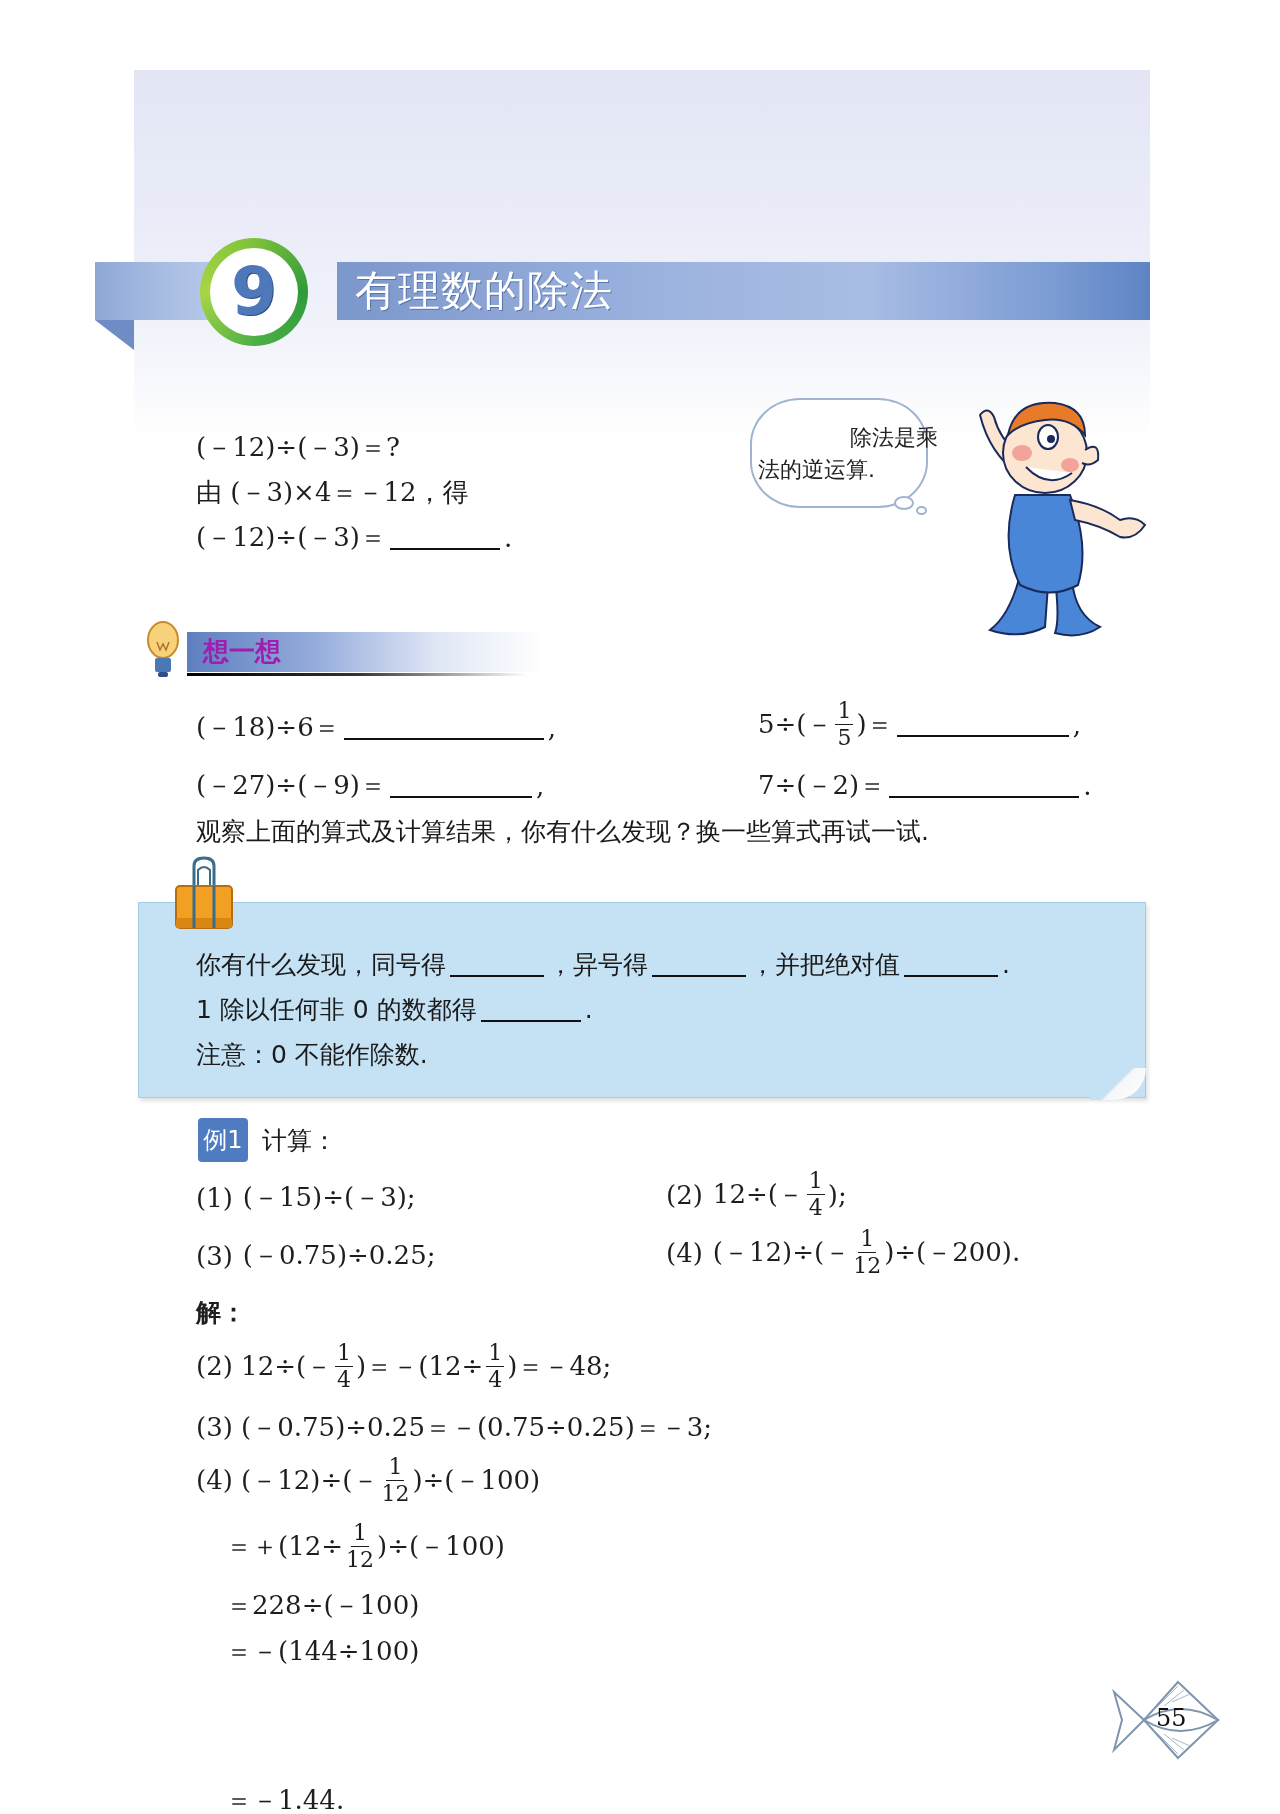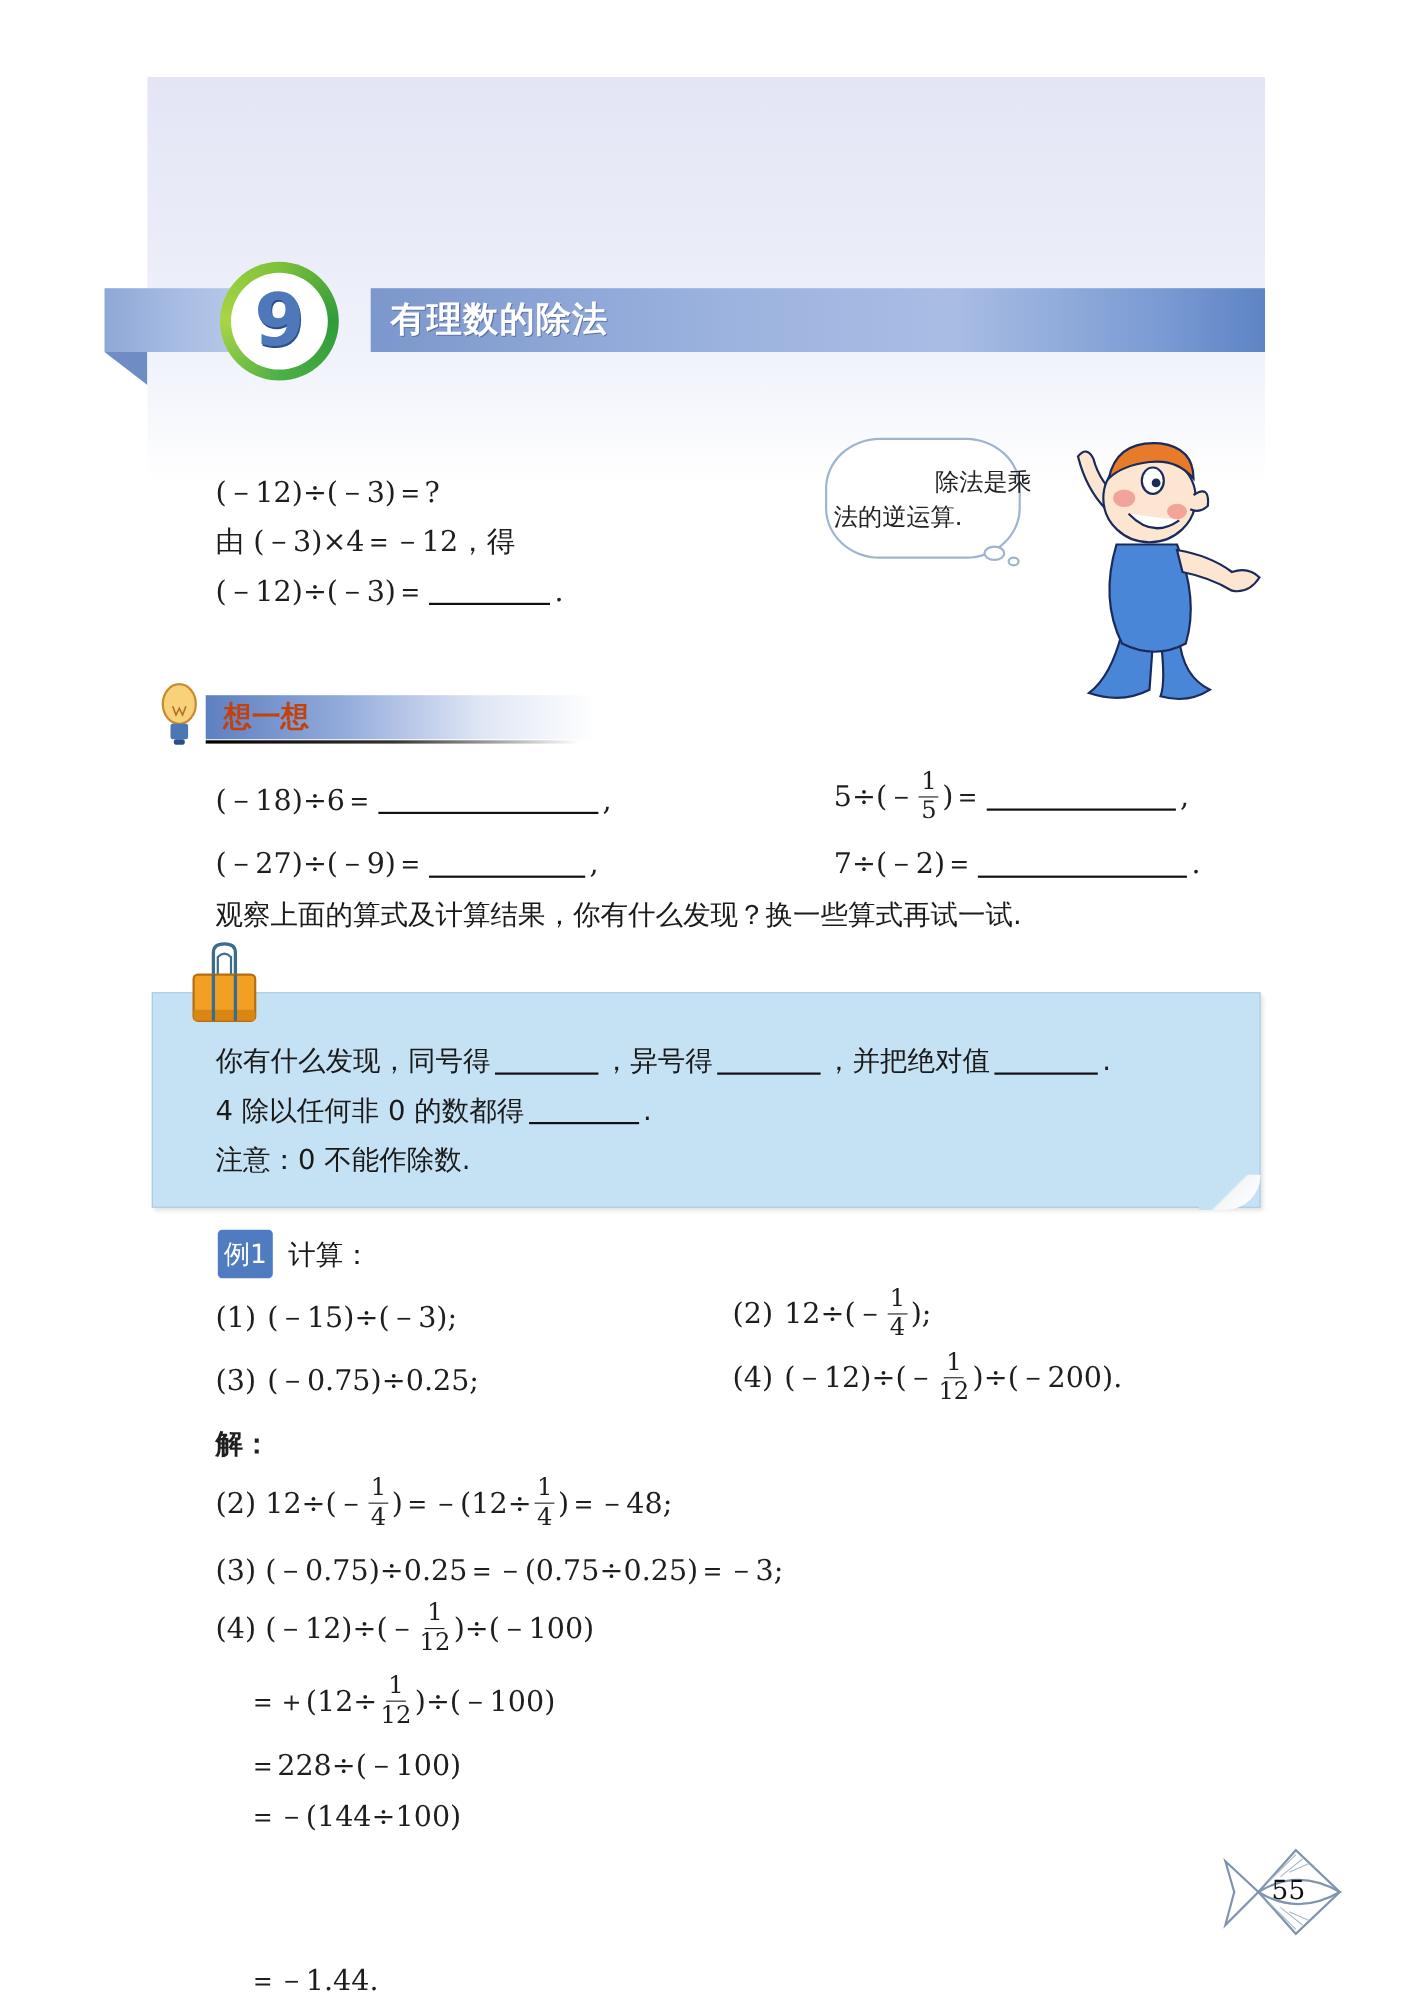--- a/index.html
+++ b/index.html
@@ -19,21 +19,21 @@
     background: linear-gradient(to right, #8ea8d6 0%, #a9bee3 60%, #b7c8e8 100%);
   }
   .ribbon-fold-wrap { position: absolute; left: 95px; top: 320px; width: 39px; height: 30px; }
   .title-bar {
     position: absolute; left: 337px; top: 262px; width: 813px; height: 58px;
     background: linear-gradient(to right, #7c97cc 0%, #9cb3df 40%, #a9bde4 65%, #7b9bd3 88%, #5e84c5 100%);
     display: flex; align-items: center; padding-left: 18px;
   }
   .title-text {
     font-family: "DejaVu Sans", "Liberation Sans", sans-serif;
-    font-weight: bold; font-size: 32px; color: #ffffff; letter-spacing: 1px;
+    font-weight: normal; font-size: 42px; color: #ffffff; letter-spacing: 1px;
     text-shadow: 1px 1px 0 #5a73a6;
   }
   .section-badge {
     position: absolute; left: 200px; top: 238px; width: 108px; height: 108px;
     border-radius: 50%;
     background: conic-gradient(#7ec13a, #2f9b3a, #4db046, #a9d544, #7ec13a);
     display: flex; align-items: center; justify-content: center;
   }
   .section-badge-inner {
     width: 88px; height: 88px; border-radius: 50%; background: #ffffff;
@@ -67,21 +67,21 @@
   .think-bar {
     position: absolute; left: 44px; top: 12px; width: 356px; height: 40px;
     background: linear-gradient(to right, #5e7fc0 0%, #93abdb 35%, #dfe6f5 70%, #ffffff 100%);
   }
   .think-underline {
     position: absolute; left: 44px; top: 53px; width: 340px; height: 3px;
     background: linear-gradient(to right, #000 0%, #333 50%, rgba(0,0,0,0) 100%);
   }
   .think-label {
     position: absolute; left: 60px; top: 14px;
-    font-family: "DejaVu Sans", "Liberation Sans", sans-serif; font-size: 26px; font-weight: bold; color: #c2410c;
+    font-family: "DejaVu Sans", "Liberation Sans", sans-serif; font-size: 26px; font-weight: bold; color: #a21caf;
   }
 
   .rule-box {
     position: absolute; left: 138px; top: 902px; width: 1008px; height: 196px;
     background: #c4e2f4; border: 1px solid #a9cbe1;
     box-shadow: 2px 3px 4px rgba(0,0,0,0.12);
   }
   .page-curl {
     position: absolute; left: 1090px; top: 1068px; width: 56px; height: 32px;
     background: linear-gradient(135deg, #c4e2f4 0%, #c4e2f4 48%, #f5f7f9 52%, #ffffff 100%);
@@ -204,21 +204,21 @@
 <div class="line cn" style="left:196px; top:948px;">
   <span>你有什么发现，同号得</span>
   <span class="blank" style="width:94px;"></span>
   <span>，异号得</span>
   <span class="blank" style="width:94px;"></span>
   <span>，并把绝对值</span>
   <span class="blank" style="width:94px;"></span>
   <span>.</span>
 </div>
 <div class="line cn" style="left:196px; top:993px;">
-  <span>4 除以任何非 0 的数都得</span>
+  <span>1 除以任何非 0 的数都得</span>
   <span class="blank" style="width:100px;"></span>
   <span>.</span>
 </div>
 <div class="line cn" style="left:196px; top:1038px;">注意：0 不能作除数.</div>
 
 <div class="line cn" style="left:198px; top:1118px;">
   <span class="example-tag">例1</span>
   <span>计算：</span>
 </div>
 

